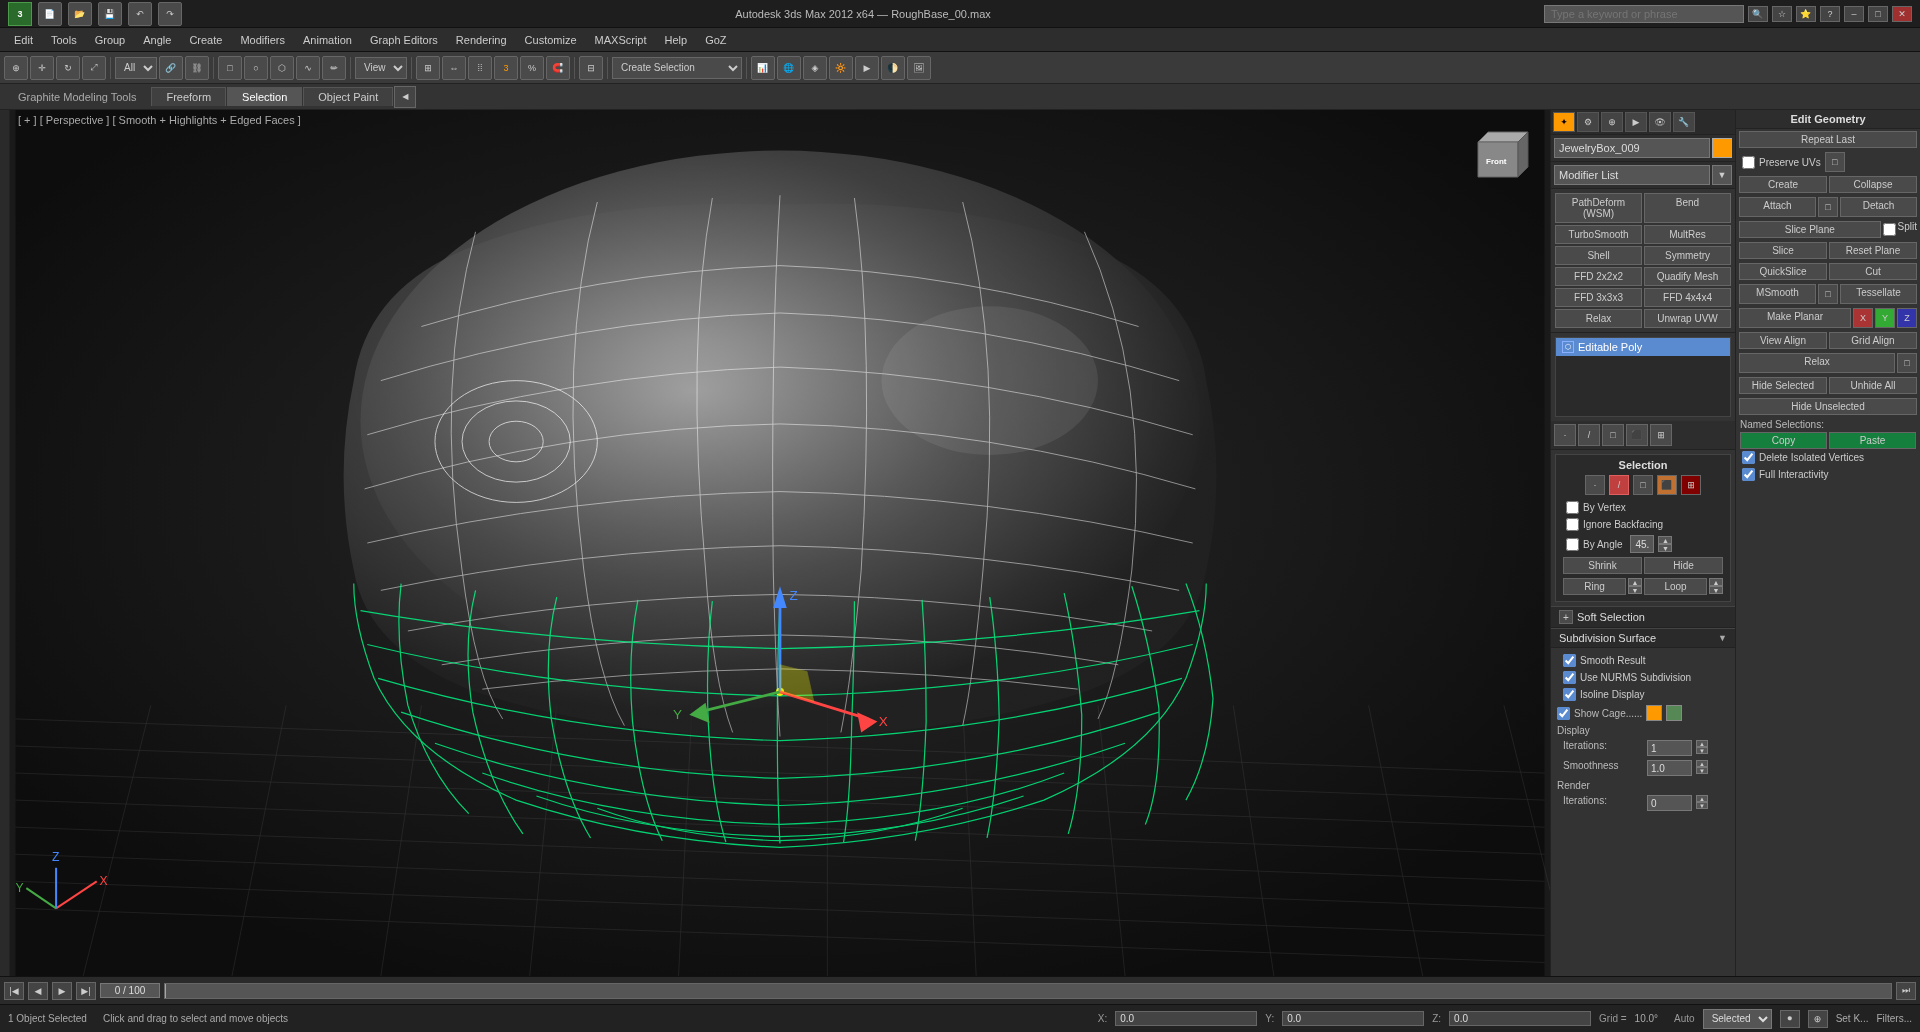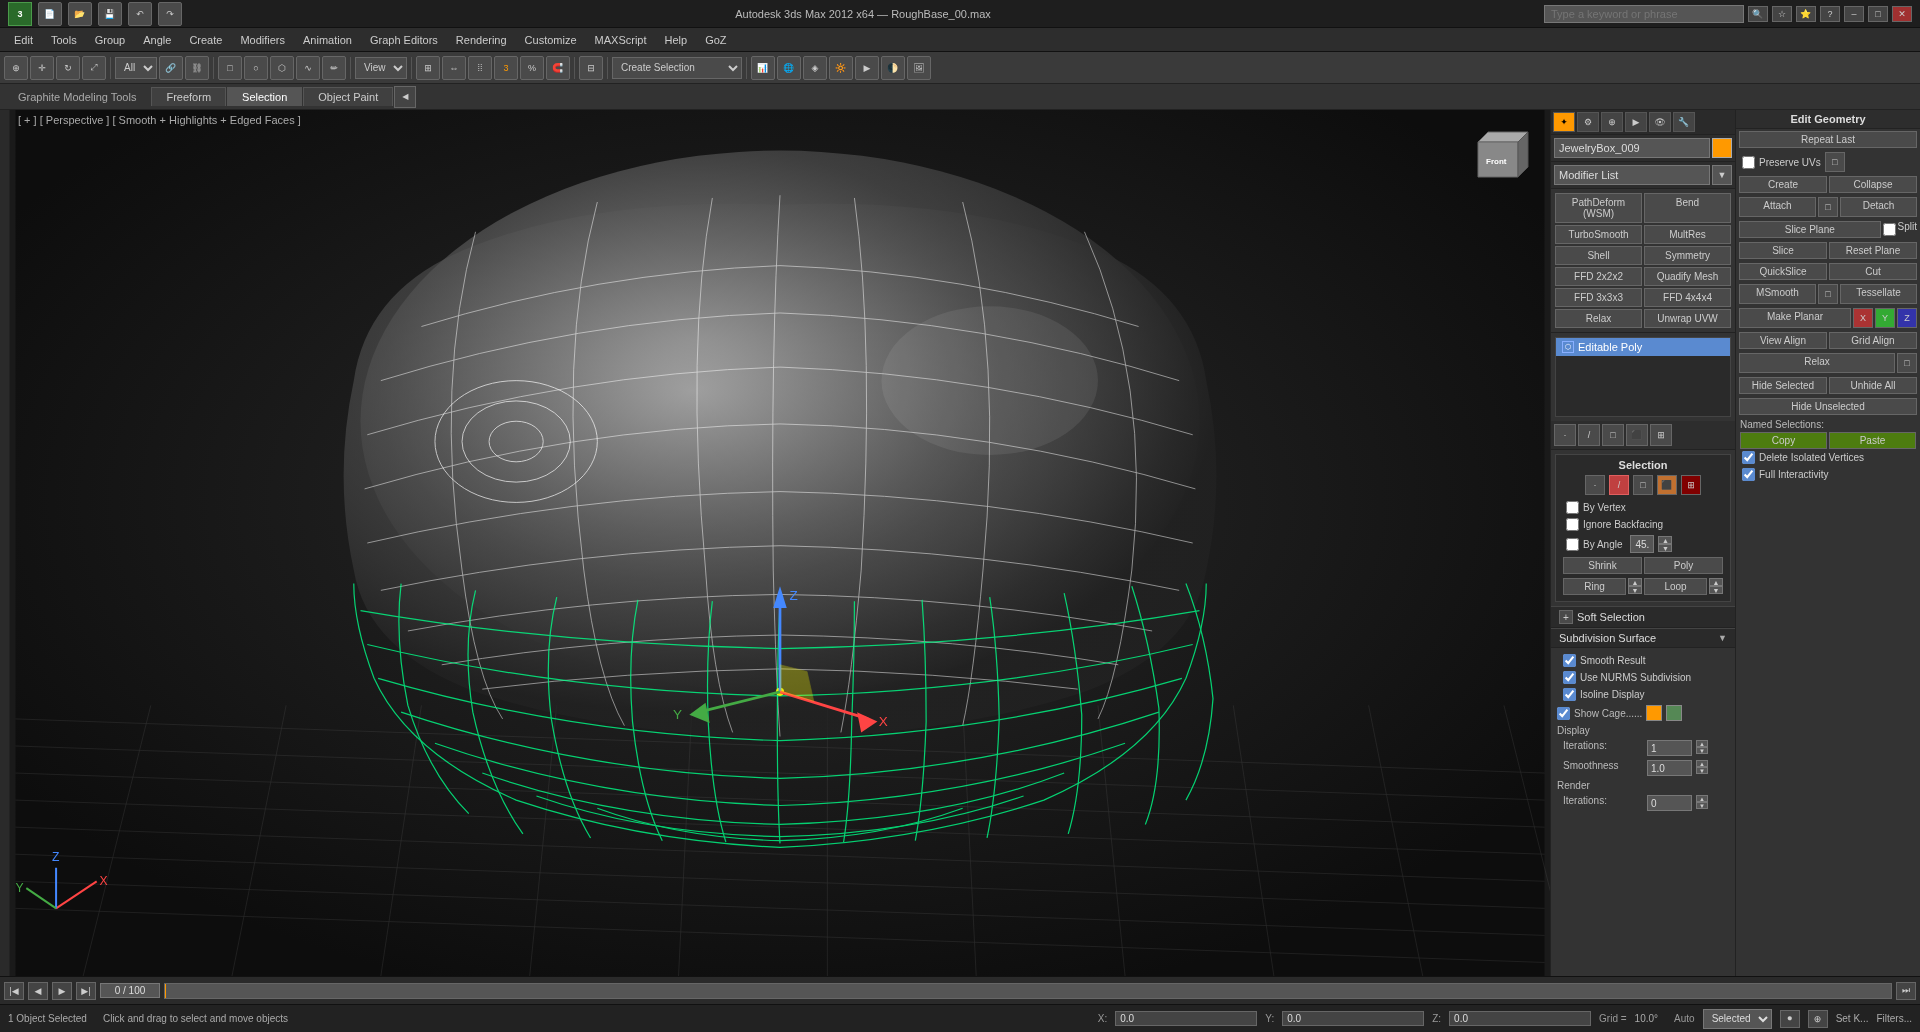--- a/index.html
+++ b/index.html
@@ -439,21 +439,21 @@
     .sel-icon-btn.active-orange { background: #c07030; }
     .sel-icon-btn.active-dark-red { background: #800000; }
 
     .named-sel-row {
       display: flex;
       gap: 2px;
       padding: 2px 0;
     }
     .named-sel-btn {
       flex: 1;
-      background: #4d7c0f;
+      background: #15803d;
       border: 1px solid #666;
       color: #ccc;
       font-size: 10px;
       padding: 2px 4px;
       cursor: pointer;
       text-align: center;
     }
     .num-input {
       background: #555;
       border: 1px solid #777;
@@ -977,21 +977,21 @@
           <span>By Angle</span>
           <input type="text" class="num-input" style="width: 24px; margin-left: 4px;" value="45.0">
           <div style="display:flex;flex-direction:column;">
             <div class="spin-up">▲</div>
             <div class="spin-down">▼</div>
           </div>
         </div>
 
         <div class="btn-row-small">
           <div class="btn-small">Shrink</div>
-          <div class="btn-small">Poly</div>
+          <div class="btn-small">Hide</div>
         </div>
         <div class="btn-row-small">
           <div class="btn-small">Ring</div>
           <div style="display:flex;flex-direction:column;">
             <div class="spin-up">▲</div>
             <div class="spin-down">▼</div>
           </div>
           <div class="btn-small">Loop</div>
           <div style="display:flex;flex-direction:column;">
             <div class="spin-up">▲</div>

